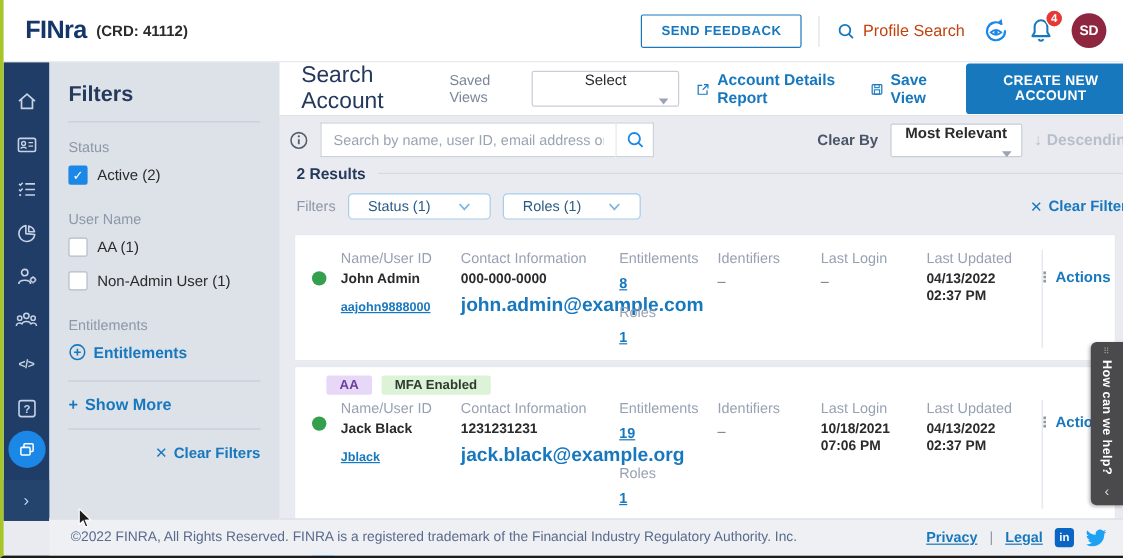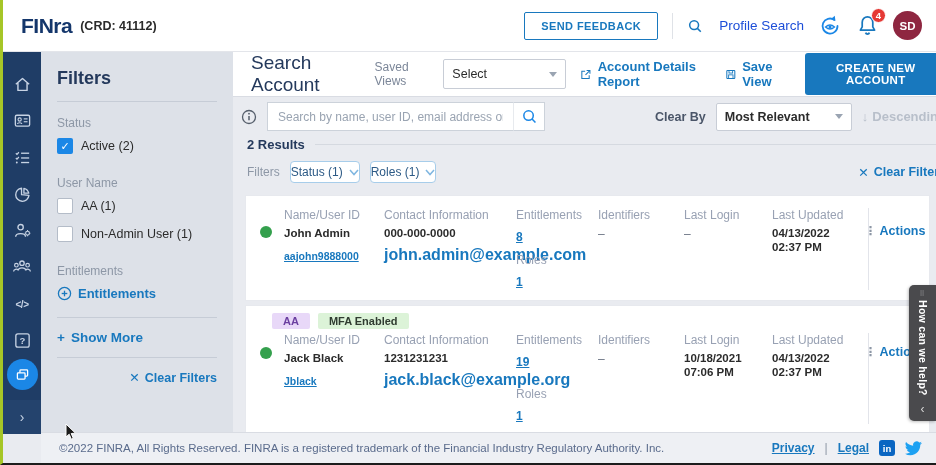--- a/index.html
+++ b/index.html
@@ -12,21 +12,21 @@
   
   .topbar { height: 52px; background:#fff; border-bottom:1px solid #e3e5ea;
             display:flex; align-items:center; padding:0 14px 0 18px; }
   .logo { font-size:21px; font-weight:bold; color:#14366b; letter-spacing:-0.5px; }
   .crd  { font-size:12.5px; color:#2b2b2b; margin-left:8px; font-weight:600; }
   .topbar-right { margin-left:auto; display:flex; align-items:center; gap:14px; }
   .send-feedback { background:#fff; border:1px solid #1878be; color:#1878be; font-weight:bold;
             font-size:11px; letter-spacing:.4px; padding:7px 16px; border-radius:2px; cursor:pointer;
             font-family:inherit; }
   .tb-divider { width:1px; height:26px; background:#dfe2e7; }
-  .profile-search { display:flex; align-items:center; gap:16px; color:#1d4ed8; font-size:13.5px; cursor:pointer; }
+  .profile-search { display:flex; align-items:center; gap:6px; color:#c2410c; font-size:13.5px; cursor:pointer; }
   .icon-btn { display:flex; align-items:center; justify-content:center; cursor:pointer; position:relative; }
   .bell-badge { position:absolute; top:-6px; right:-7px; background:#e53935; color:#fff; font-size:9.5px;
             font-weight:bold; min-width:15px; height:15px; border-radius:8px; display:flex;
             align-items:center; justify-content:center; border:1.5px solid #fff; padding:0 3px;}
   .avatar { width:29px; height:29px; border-radius:50%; background:#8e2640; color:#fff; font-size:11.5px;
             font-weight:bold; display:flex; align-items:center; justify-content:center; cursor:pointer; }
 
   
   .body-row { display:flex; height:382px; }
   .rail { width:38px; background:#1f3d66; display:flex; flex-direction:column; align-items:center;
@@ -62,25 +62,25 @@
   .f-spacer { height:10px; }
 
   
   .main { flex:1; display:flex; flex-direction:column; background:#e9ebf0; min-width:0; }
   .main-header { height:47px; background:#fff; border-bottom:1px solid #d9dce3; display:flex;
           align-items:center; padding:0 14px 0 18px; gap:14px; }
   .main-title { font-size:19px; color:#24395c; font-weight:500; }
   .mh-group { margin-left:auto; display:flex; align-items:center; gap:14px; }
   .mh-label { font-size:12px; color:#7b8698; }
   .select-box { background:#fff; border:1px solid #c8cdd6; border-radius:2px; height:30px; display:flex;
-          align-items:center; padding:0 8px; font-size:12.5px; color:#2b2b2b; cursor:pointer; gap:8px; }
+          align-items:center; padding:0 8px; font-size:12.5px; color:#2b2b2b; cursor:pointer; gap:8px;flex-direction:column; }
   .select-box .caret { margin-left:auto; width:0; height:0; border-left:4px solid transparent;
           border-right:4px solid transparent; border-top:5px solid #9aa4b2; }
   .sel-saved { width:150px; }
-  .sel-sort  { width:136px; height:28px; font-weight:600;align-items:center;}
+  .sel-sort  { width:110px; height:28px; font-weight:600;align-items:center;}
   .blue-link { display:flex; align-items:center; gap:6px; color:#1878be; font-size:13px; font-weight:600; cursor:pointer; }
   .create-btn { background:#1878be; color:#fff; border:none; font-size:11.5px; font-weight:bold;
           letter-spacing:.3px; padding:9px 14px; border-radius:3px; cursor:pointer; font-family:inherit; }
 
   .search-row { height:38px; display:flex; align-items:center; padding:0 14px 0 8px; gap:10px; margin-top:5px;}
   .search-wrap { display:flex; align-items:stretch; }
   .search-input { width:246px; height:29px; border:1px solid #ccd2da; border-right:none; background:#fff;
           font-size:12px; color:#2b2b2b; padding:0 10px; font-family:inherit; outline:none; }
   .search-input::placeholder { color:#9aa4b2; }
   .search-btn { width:32px; height:29px; background:#fff; border:1px solid #ccd2da; border-left:1px solid #e7eaee;
@@ -88,22 +88,22 @@
   .sort-group { margin-left:auto; display:flex; align-items:center; gap:10px; }
   .sort-label { font-size:12.5px; color:#4a5568; font-weight:600; }
   .descending { display:flex; align-items:center; gap:4px; color:#b8bfca; font-size:13px; font-weight:600; }
 
   .results-row { display:flex; align-items:center; padding:6px 14px 0 14px; gap:10px; }
   .results-count { font-size:13px; font-weight:bold; color:#24395c; white-space:nowrap; }
   .results-line { flex:1; border-top:1px solid #d5d9e0; }
 
   .chips-row { display:flex; align-items:center; padding:9px 14px 10px 14px; gap:10px; }
   .chips-label { font-size:12px; color:#8d97a6; }
-  .chip { display:flex; align-items:center; gap:6px; border:1px solid #a7cdea; border-radius:4px;
-          background:#fff; padding:3px 0; font-size:12px; color:#2c5a86; cursor:pointer; }
+  .chip { display:flex; align-items:center; gap:23px; border:1px solid #a7cdea; border-radius:4px;
+          background:#fff; padding:3px 16px; font-size:12px; color:#2c5a86; cursor:pointer; }
   .chip svg { flex-shrink:0; }
   .chips-clear { margin-left:auto; display:flex; align-items:center; gap:5px; color:#1878be;
           font-size:12.5px; font-weight:600; cursor:pointer; }
 
   
   .cards { padding:2px 30px 0 12px; }
   .card { background:#fff; border:1px solid #e7e9ee; display:flex; flex-direction:column; padding:0 0 10px 0; }
   .card + .card { margin-top:4px; }
   .badge-row { display:flex; gap:8px; padding:7px 0 0 26px; }
   .badge { font-size:11px; padding:2px 11px; border-radius:2px; font-weight:600; }

